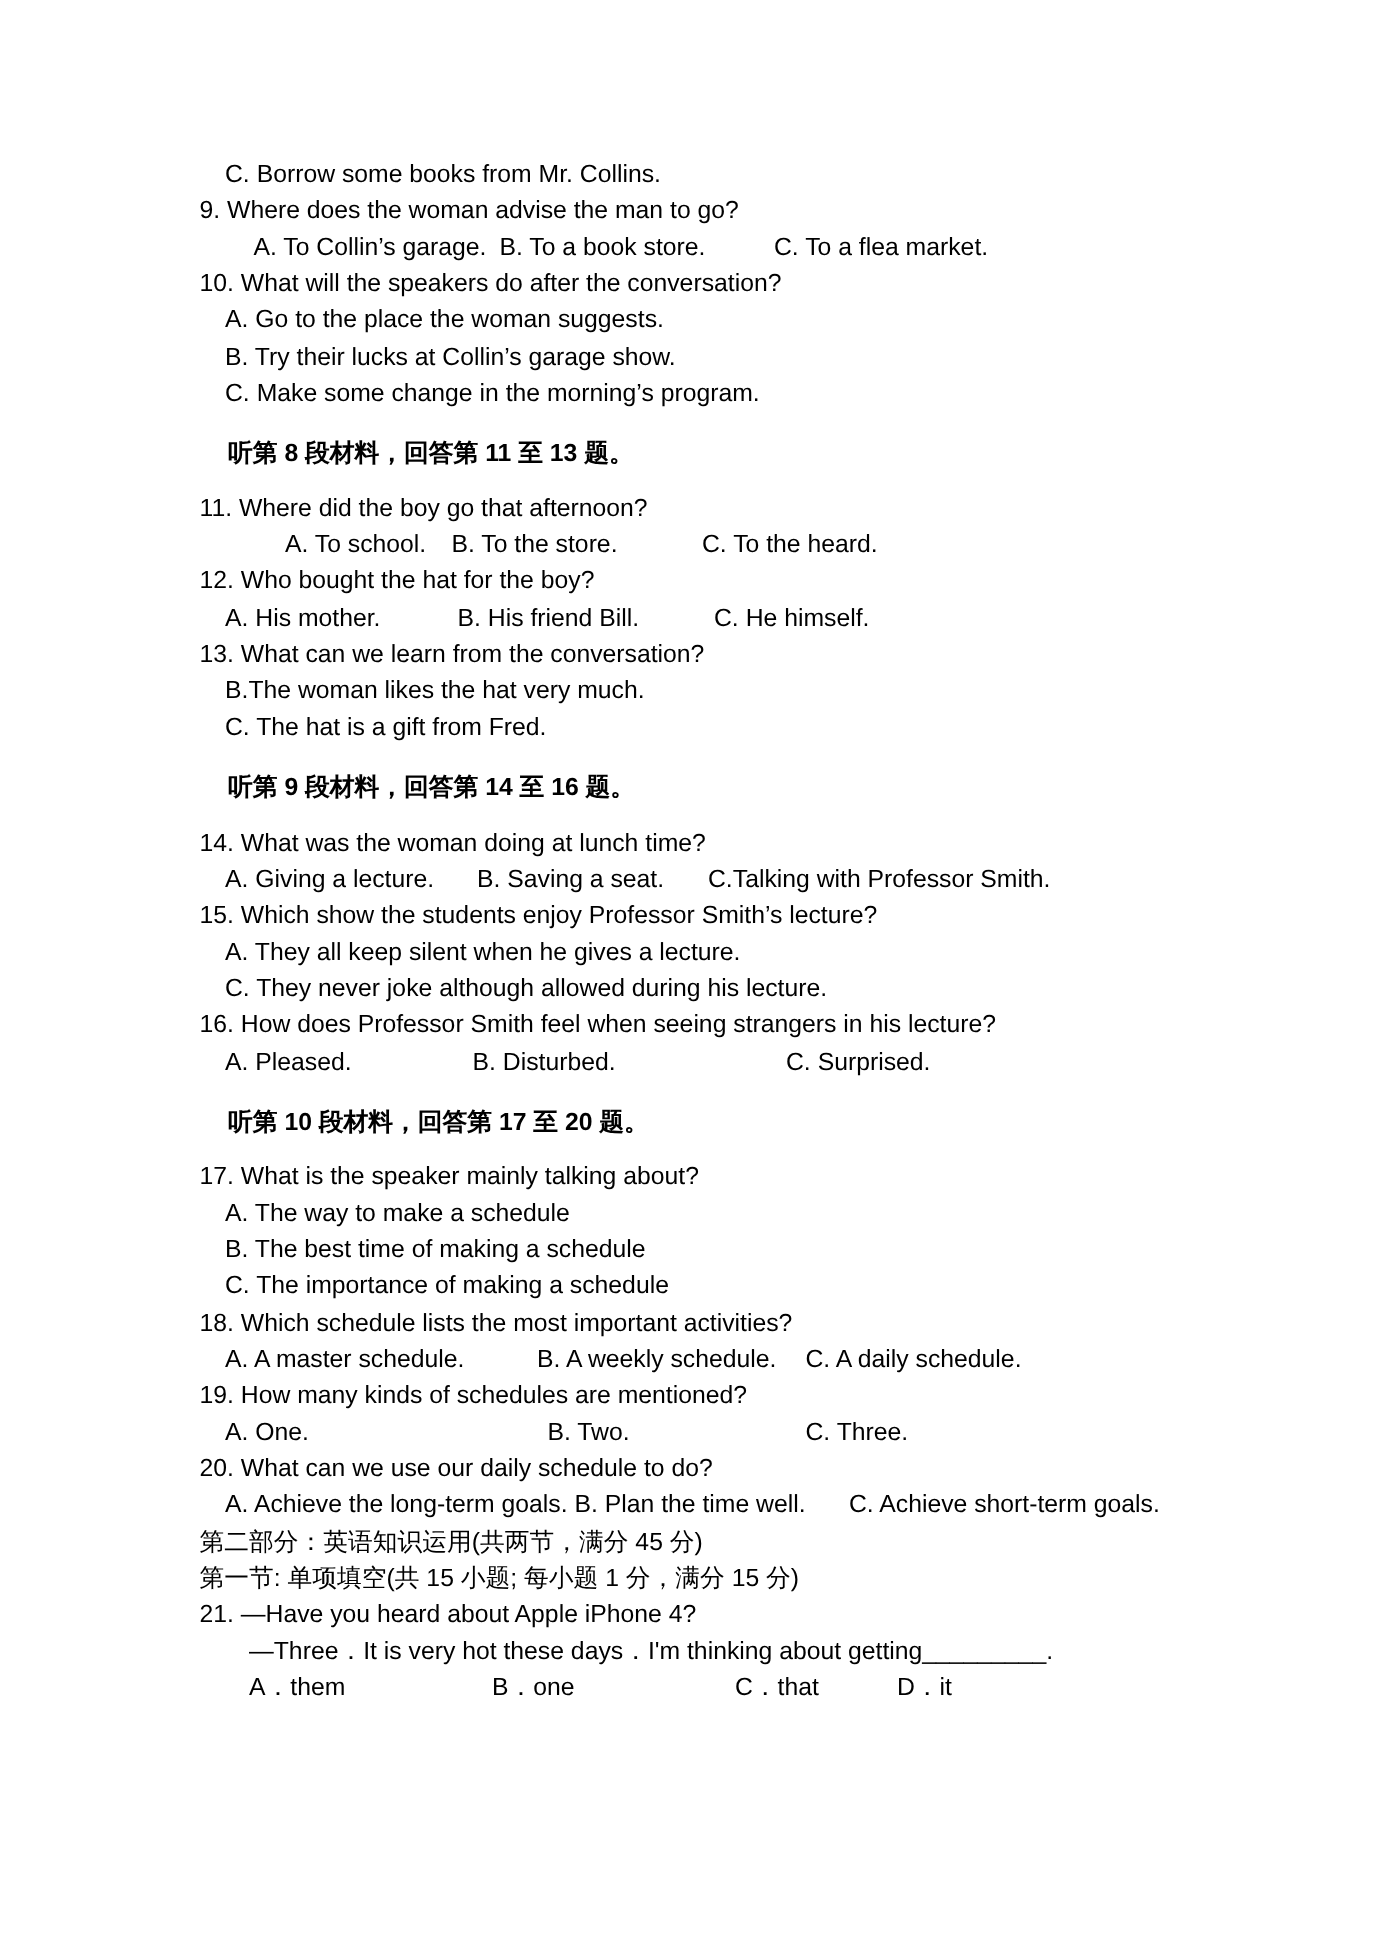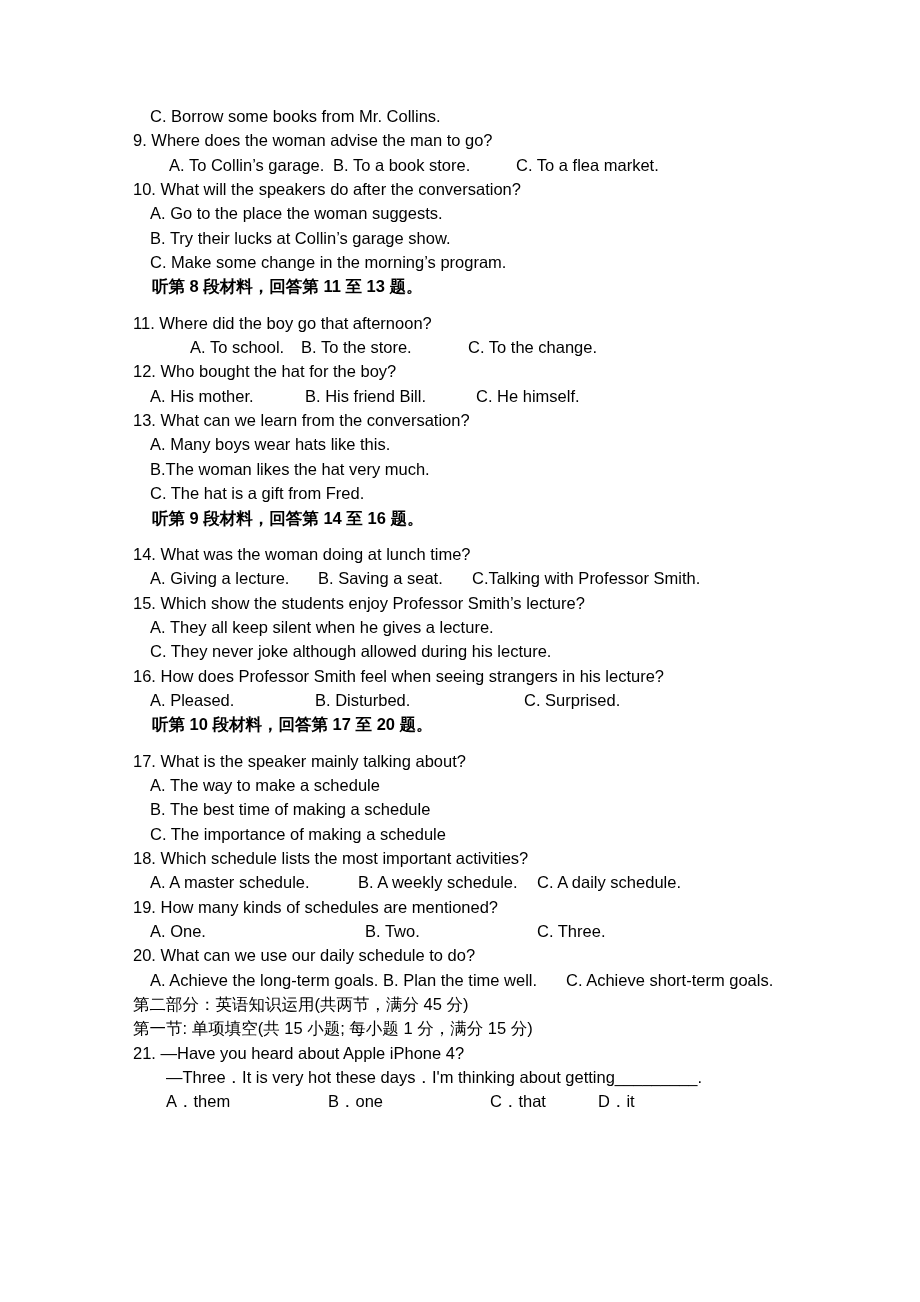--- a/index.html
+++ b/index.html
@@ -27,21 +27,21 @@
     position: relative;
     line-height: 24.35px;
     min-height: 24.35px;
     white-space: pre-wrap;
   }
   .line.question { padding-left: 0; }
   .line.option   { padding-left: 17px; }
   .line.sub      { padding-left: 33px; }
   .line.header {
     font-weight: bold;
-    margin-top: 0;
+    margin-top: 16px;
     margin-bottom: 12px;
     padding-left: 19px;
   }
   .line.options-row { height: 24.35px; }
   .line.options-row .seg {
     position: absolute;
     top: 0;
     white-space: nowrap;
   }
 </style>
@@ -52,25 +52,24 @@
   <div class="doc-body">
       <div class="line option">C. Borrow some books from Mr. Collins.</div>
       <div class="line question">9. Where does the woman advise the man to go?</div>
       <div class="line options-row"><span class="seg" style="left: 17px; margin-left: 19px;">A. To Collin’s garage.</span><span class="seg" style="left: 200px;">B. To a book store.</span><span class="seg" style="left: 383px;">C. To a flea market.</span></div>
       <div class="line question">10. What will the speakers do after the conversation?</div>
       <div class="line option">A. Go to the place the woman suggests.</div>
       <div class="line option">B. Try their lucks at Collin’s garage show.</div>
       <div class="line option">C. Make some change in the morning’s program.</div>
       <div class="line header">听第 8 段材料，回答第 11 至 13 题。</div>
       <div class="line question">11. Where did the boy go that afternoon?</div>
-      <div class="line options-row"><span class="seg" style="left: 17px; margin-left: 40px;">A. To school.</span><span class="seg" style="left: 168px;">B. To the store.</span><span class="seg" style="left: 335px;">C. To the change.</span></div>
+      <div class="line options-row"><span class="seg" style="left: 17px; margin-left: 40px;">A. To school.</span><span class="seg" style="left: 168px;">B. To the store.</span><span class="seg" style="left: 335px;">C. To the heard.</span></div>
       <div class="line question">12. Who bought the hat for the boy?</div>
       <div class="line options-row"><span class="seg" style="left: 17px;">A. His mother.</span><span class="seg" style="left: 172px;">B. His friend Bill.</span><span class="seg" style="left: 343px;">C. He himself.</span></div>
       <div class="line question">13. What can we learn from the conversation?</div>
-      <div class="line option">A. Many boys wear hats like this.</div>
       <div class="line option">B.The woman likes the hat very much.</div>
       <div class="line option">C. The hat is a gift from Fred.</div>
       <div class="line header">听第 9 段材料，回答第 14 至 16 题。</div>
       <div class="line question">14. What was the woman doing at lunch time?</div>
       <div class="line options-row"><span class="seg" style="left: 17px;">A. Giving a lecture.</span><span class="seg" style="left: 185px;">B. Saving a seat.</span><span class="seg" style="left: 339px;">C.Talking with Professor Smith.</span></div>
       <div class="line question">15. Which show the students enjoy Professor Smith’s lecture?</div>
       <div class="line option">A. They all keep silent when he gives a lecture.</div>
       <div class="line option">C. They never joke although allowed during his lecture.</div>
       <div class="line question">16. How does Professor Smith feel when seeing strangers in his lecture?</div>
       <div class="line options-row"><span class="seg" style="left: 17px;">A. Pleased.</span><span class="seg" style="left: 182px;">B. Disturbed.</span><span class="seg" style="left: 391px;">C. Surprised.</span></div>

